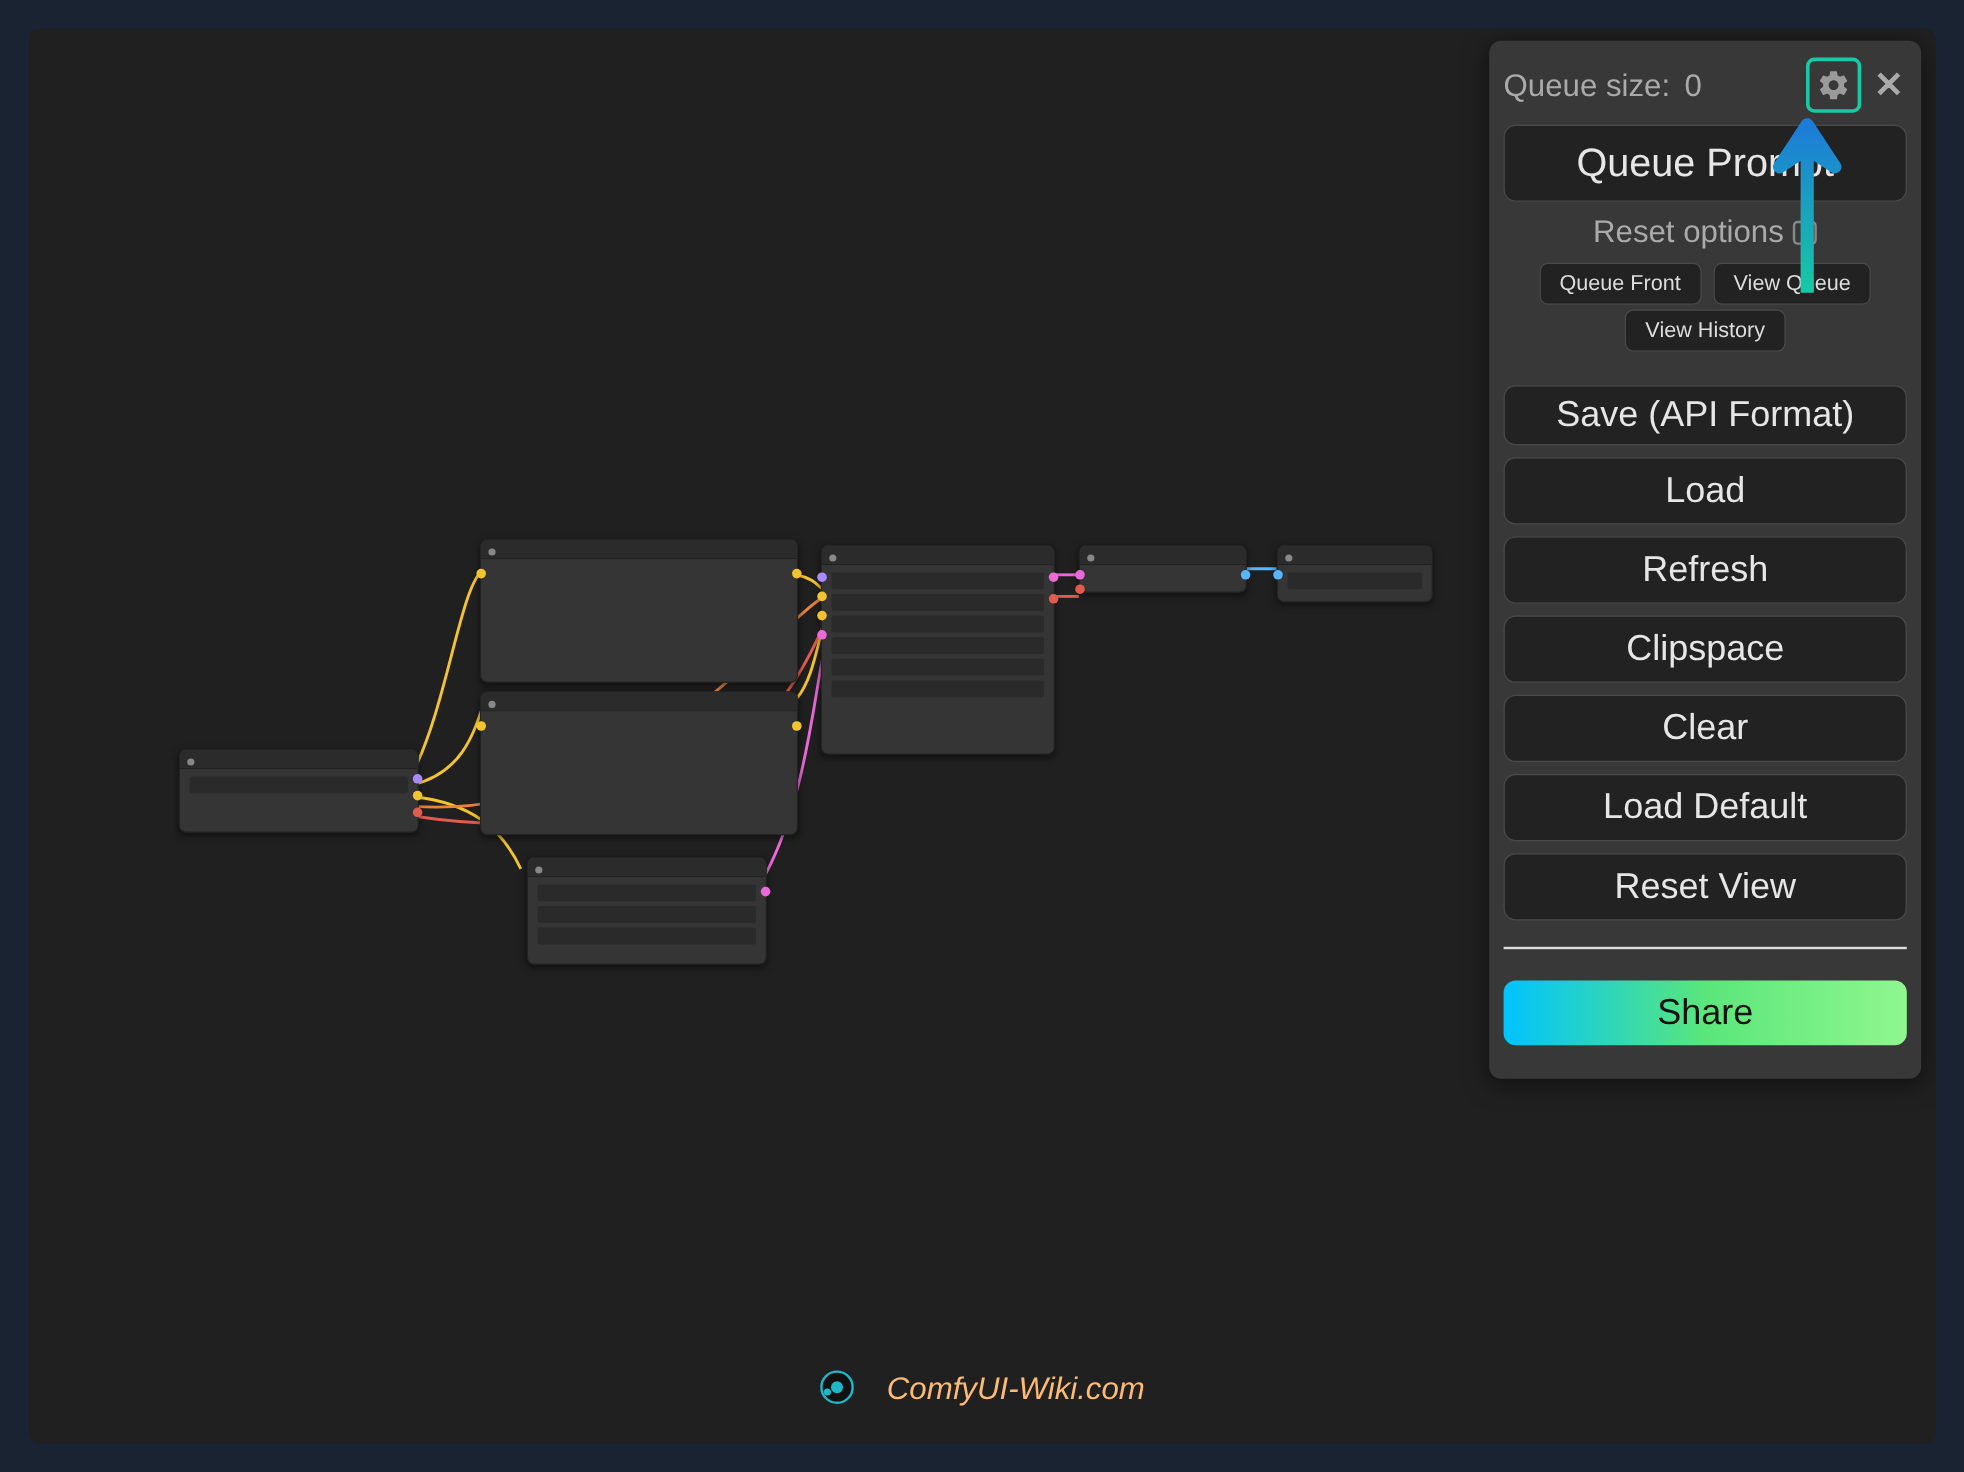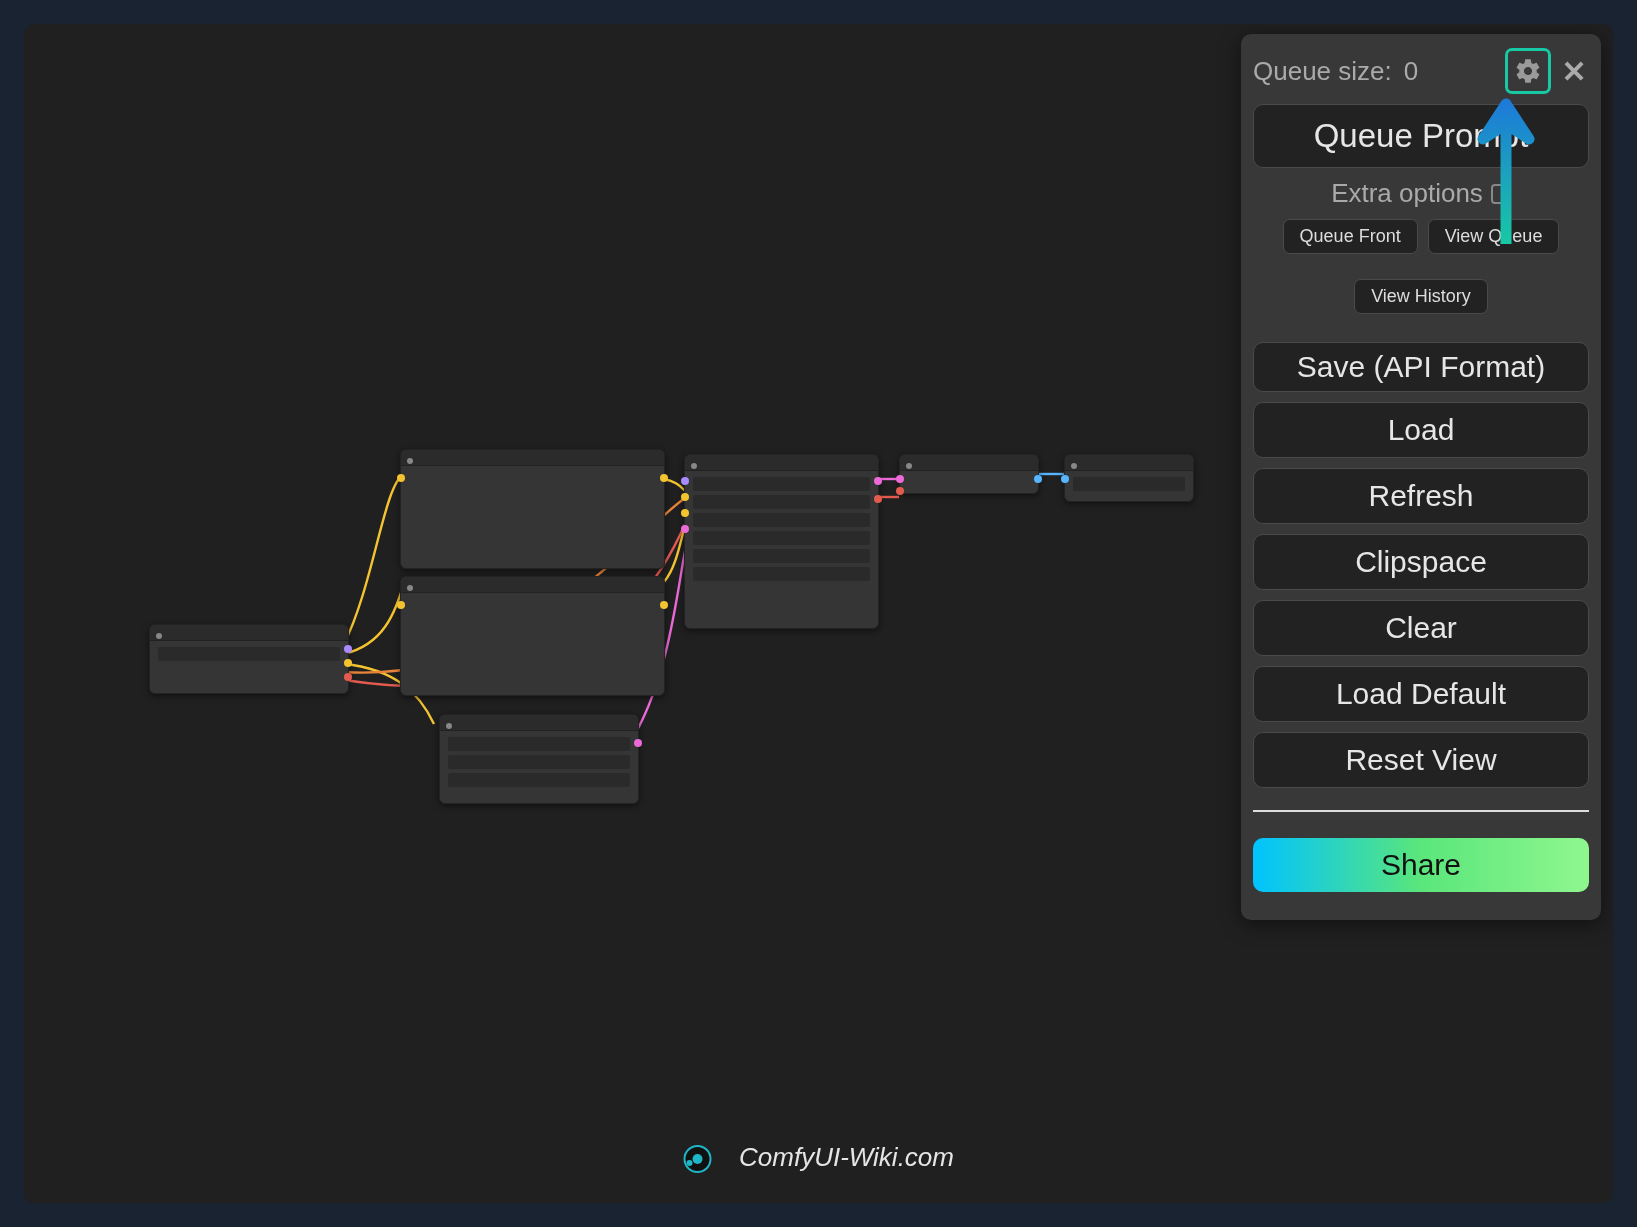--- a/index.html
+++ b/index.html
@@ -126,21 +126,21 @@
   display: flex; align-items:center; justify-content:center; gap:8px;
 }
 .extra-checkbox {
   width: 20px; height: 20px;
   border: 2px solid #888;
   border-radius: 4px;
   background: transparent;
 }
 .small-btn-row {
   display: flex; gap: 10px; justify-content:center;
-  margin-bottom: 25px;
+  margin-bottom: 4px;
 }
 .small-btn {
   background: #222; color: #ddd;
   border: 1px solid #4a4a4a;
   border-radius: 7px;
   font-size: 18px;
   padding: 6px 16px;
   cursor: pointer;
 }
 .hr { border: none; border-top: 2px solid #ddd; margin: 22px 0 26px 0; }
@@ -161,24 +161,24 @@
   position: absolute;
   left: 28px; bottom: 28px;
   color: #8b8b8b;
   font-size: 18px;
   line-height: 1.5;
 }
 .watermark {
   position: absolute;
   left: 50%; bottom: 30px;
   transform: translateX(-50%);
-  color: #e5e5e5;
+  color: #fdba74;
   font-size: 26px;
   font-style: italic;
-  display: flex; align-items: flex-end; gap: 28px;
+  display: flex; align-items: flex-start; gap: 28px;
 }
 .wm-logo {
   width: 28px; height: 28px; border-radius: 50%;
   border: 2px solid #1fb6c8;
   display: inline-flex; align-items:center; justify-content:center;
   background: #111;
 }
 .wm-logo-inner { width: 10px; height: 10px; border-radius:50%; background:#1fb6c8; position:relative; }
 .wm-logo-inner::after { content:""; position:absolute; width:6px; height:6px; border-radius:50%; background:#1fb6c8; left:-6px; top:6px; }
 </style>
@@ -287,21 +287,21 @@
             </svg>
         </span>
         <span class="close-btn">
           <span>✕</span>
         </span>
       </div>
 
       <button class="btn large">Queue Prompt</button>
 
       <div class="extra-row">
-        <span>Extra options</span>
+        <span>Reset options</span>
         <span class="extra-checkbox"></span>
       </div>
 
       <div class="small-btn-row">
         <button class="small-btn">Queue Front</button>
         <button class="small-btn">View Queue</button>
       </div>
       <div class="small-btn-row" style="margin-bottom:28px;">
         <button class="small-btn">View History</button>
       </div>

